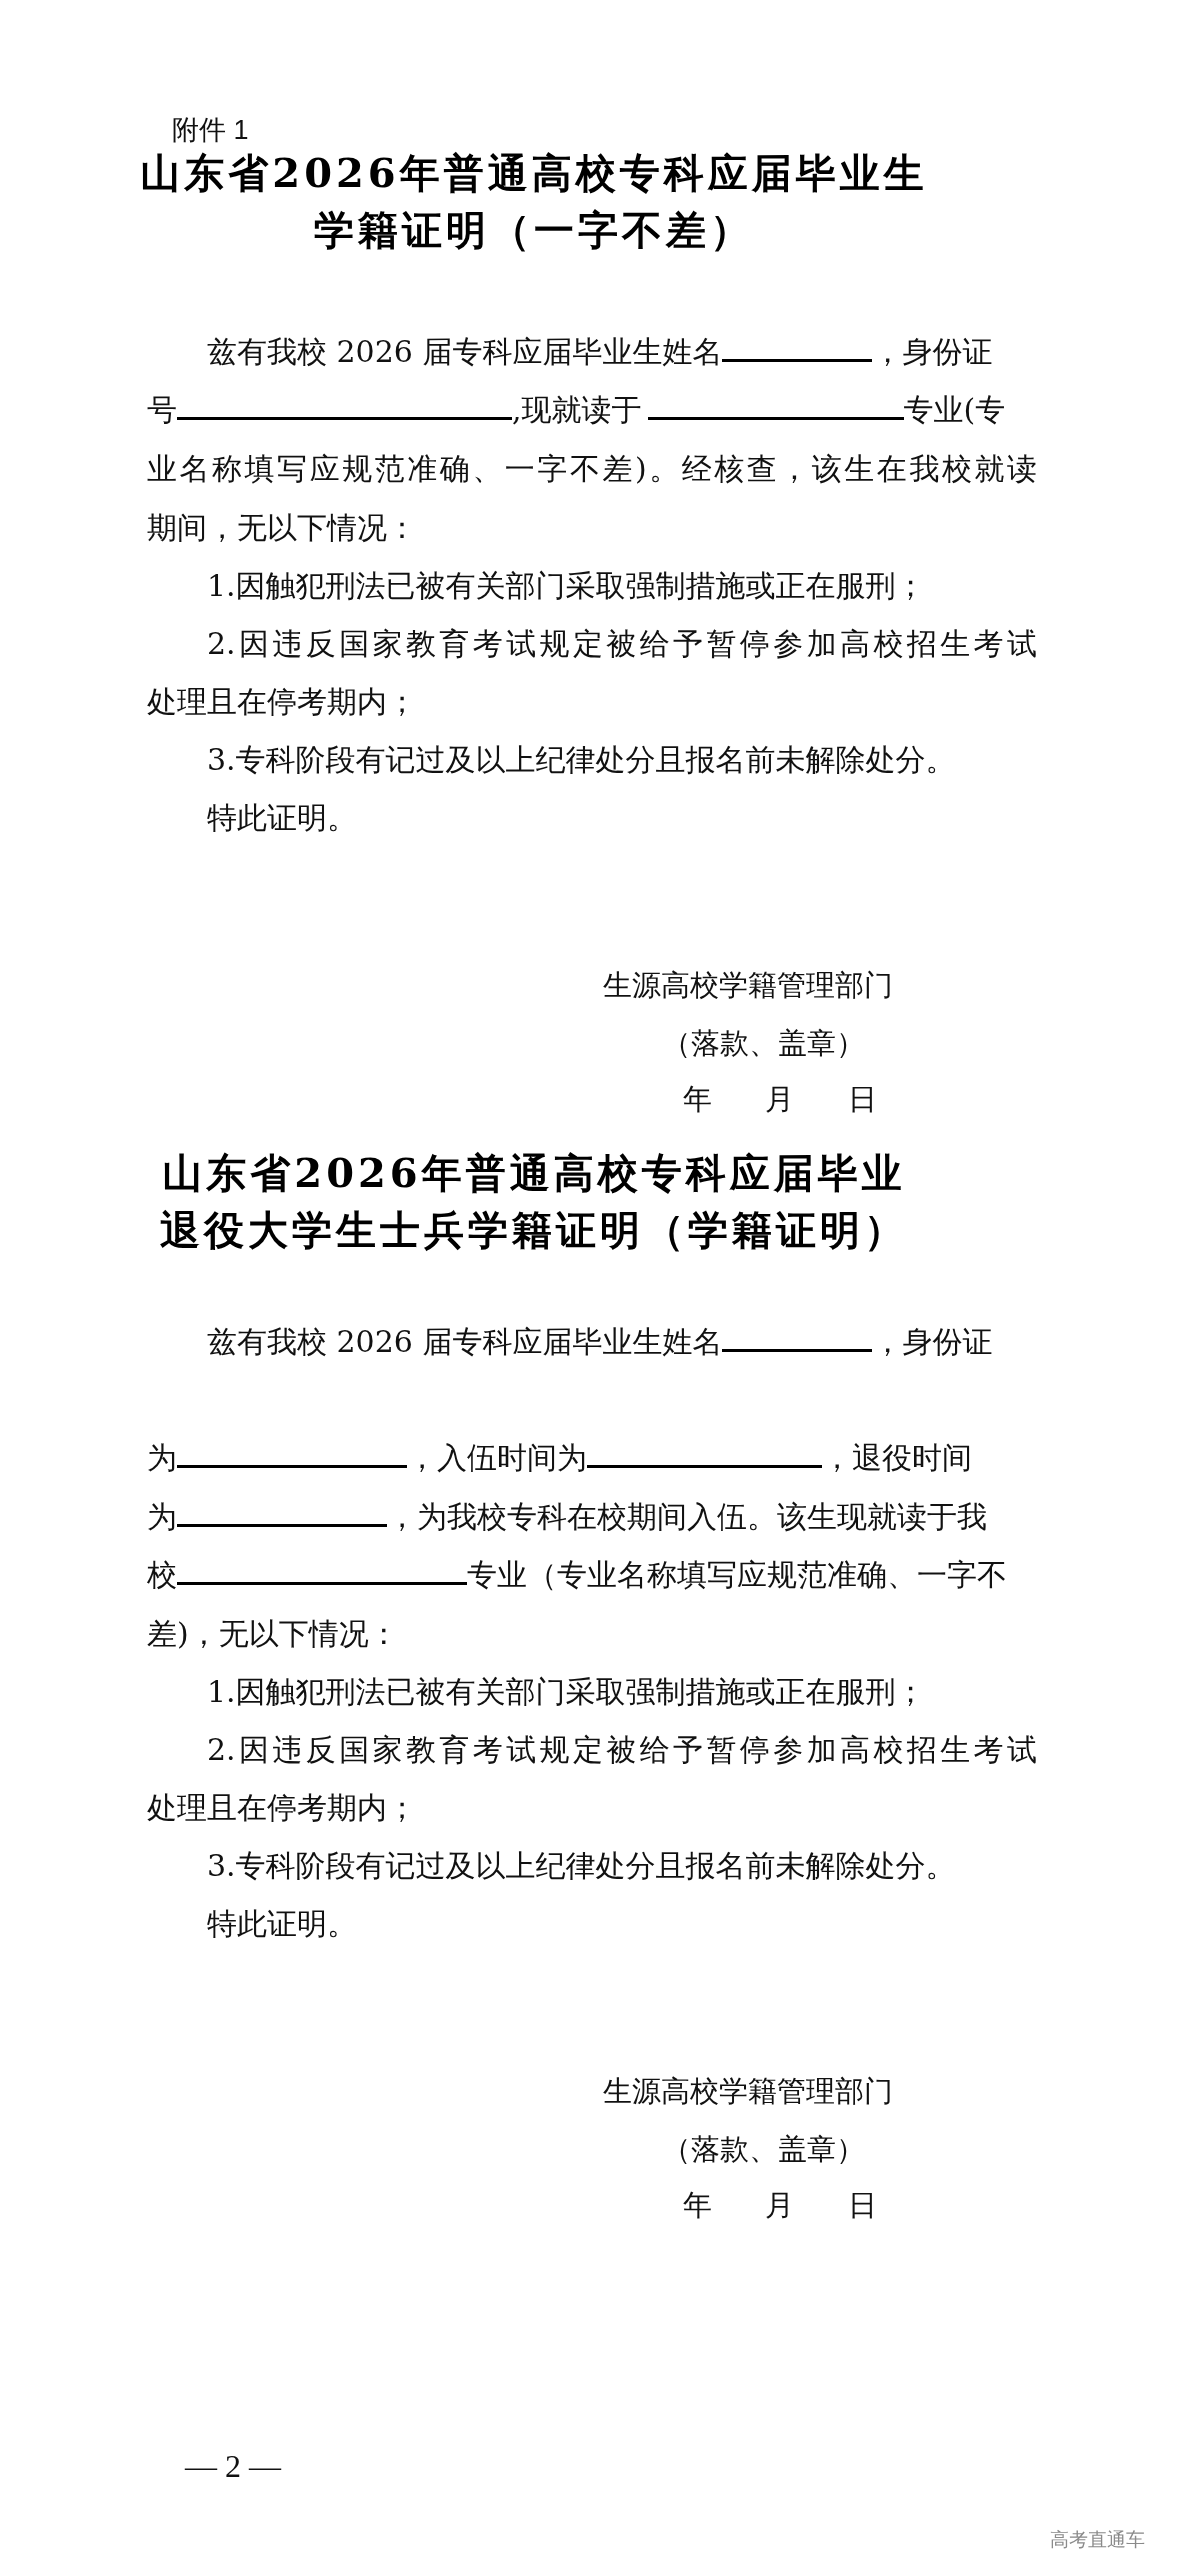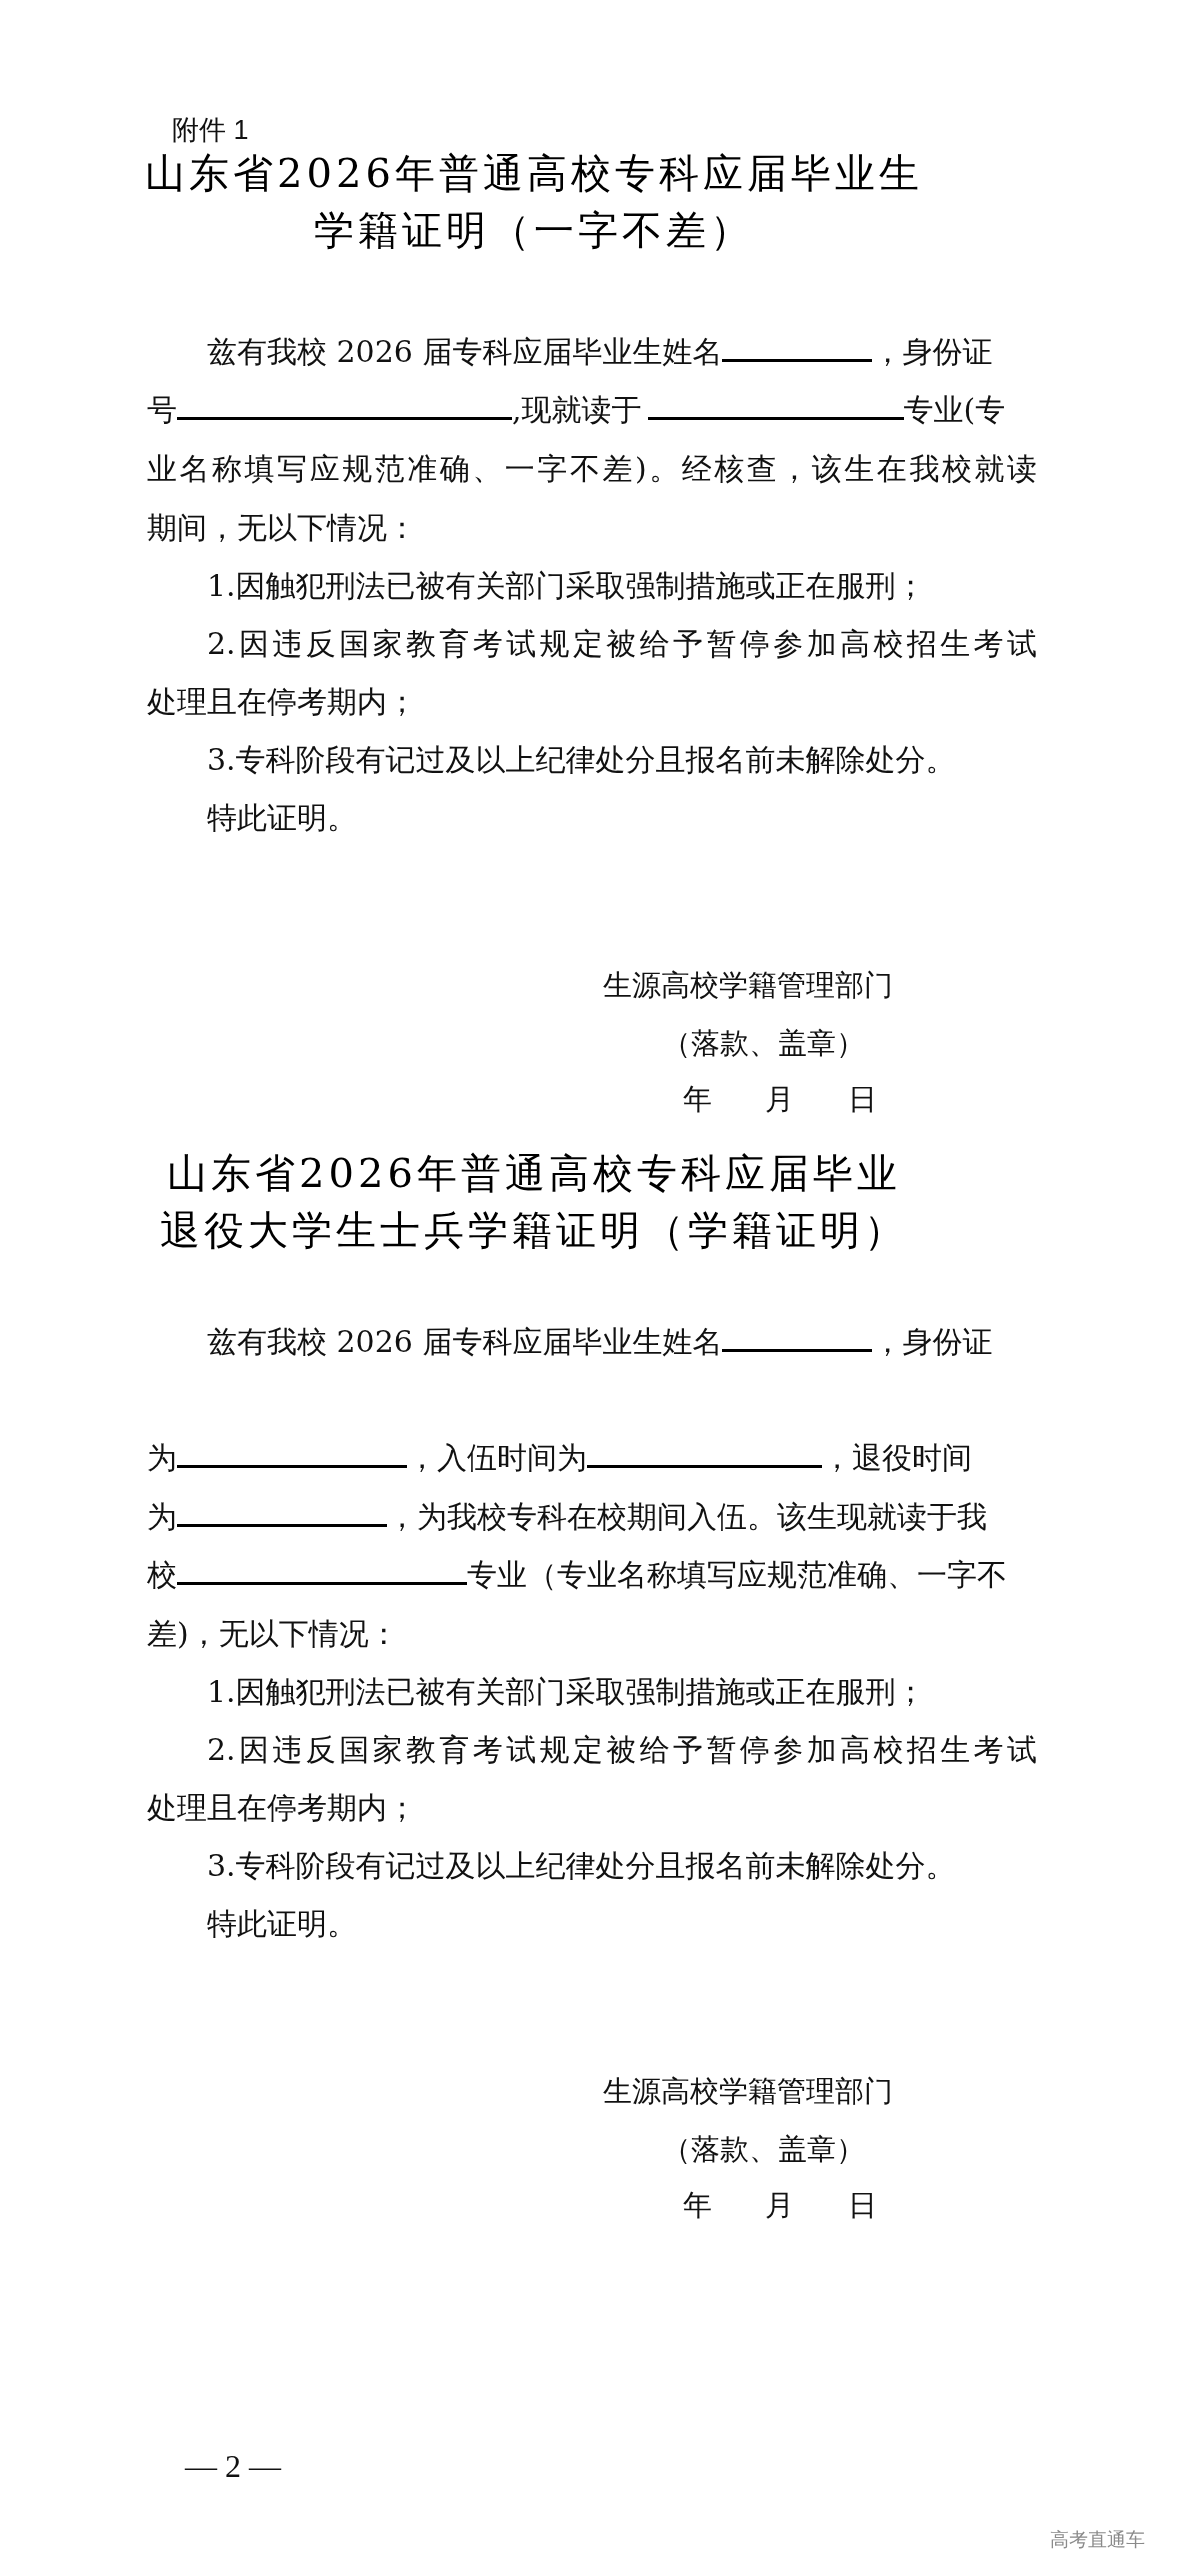--- a/index.html
+++ b/index.html
@@ -1,19 +1,19 @@
 <!DOCTYPE html>
 <html><head>
 <meta charset="utf-8">
 <style>
   html, body { margin: 0; padding: 0; background: #ffffff; }
   body { width: 1190px; height: 2576px; position: relative; overflow: hidden; color: #111; }
   .page { position: absolute; left: 0; top: 0; width: 1190px; height: 2576px; }
   .attach { position: absolute; left: 148px; top: 112px; font-family: "Liberation Sans", sans-serif; font-size: 27px; color: #111; margin-left: 24px; }
-  .title { position: absolute; left: 0; width: 1068px; text-align: center; font-family: "DejaVu Serif", serif; font-weight: normal; font-size: 40px; letter-spacing: 4px; color: #000; }
+  .title { position: absolute; left: 0; width: 1068px; text-align: center; font-family: "DejaVu Serif", serif; font-weight: bold; font-size: 40px; letter-spacing: 4px; color: #000; }
   .line { position: absolute; font-family: "DejaVu Serif", serif; font-size: 30px; color: #111; white-space: nowrap; line-height: 40px; }
   .full { left: 147px; width: 890px; text-align: justify; text-align-last: justify; }
   .indent { left: 207px; }
   .left { left: 147px; }
   .blank { display: inline-block; border-bottom: 3px solid #000; height: 26px; vertical-align: baseline; }
   .sig { position: absolute; font-family: "DejaVu Serif", serif; font-size: 29px; color: #111; white-space: nowrap; }
   .pageno { position: absolute; left: 185px; top: 2448px; font-family: "Liberation Serif", serif; font-size: 32px; color: #111; }
   .watermark { position: absolute; left: 1050px; top: 2527px; font-family: "DejaVu Sans", sans-serif; font-size: 19px; color: #8a8a8a; }
 </style>
 </head>

